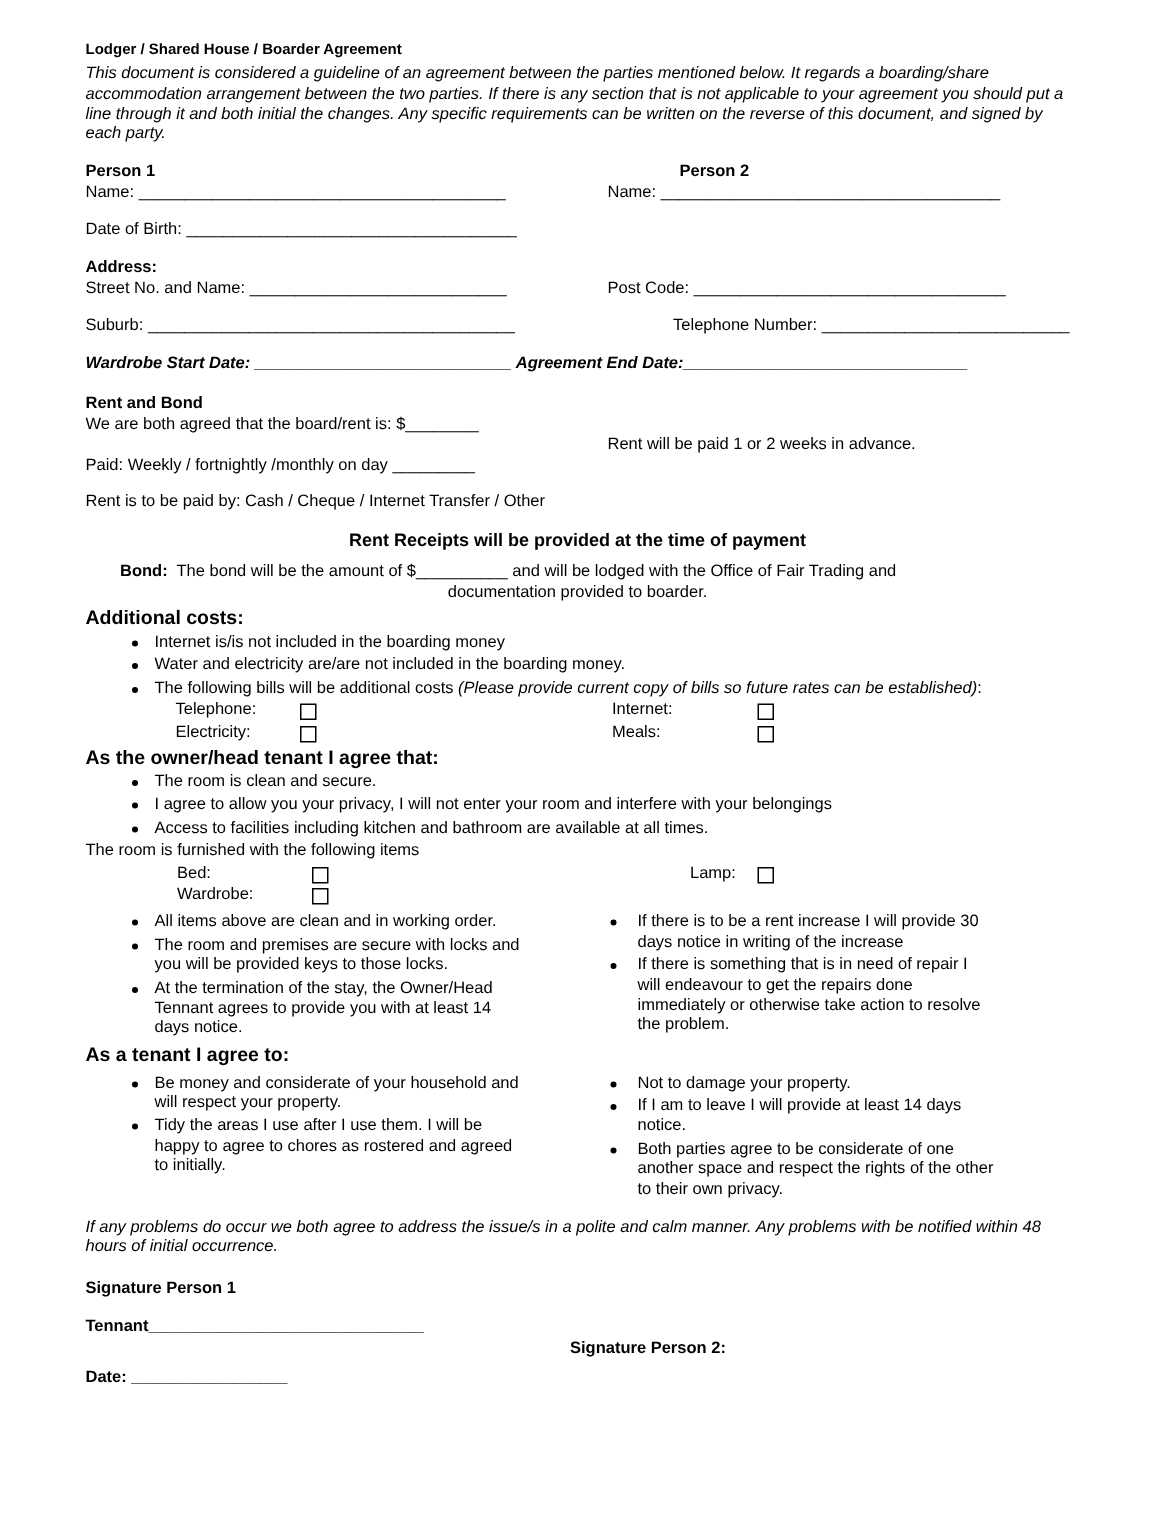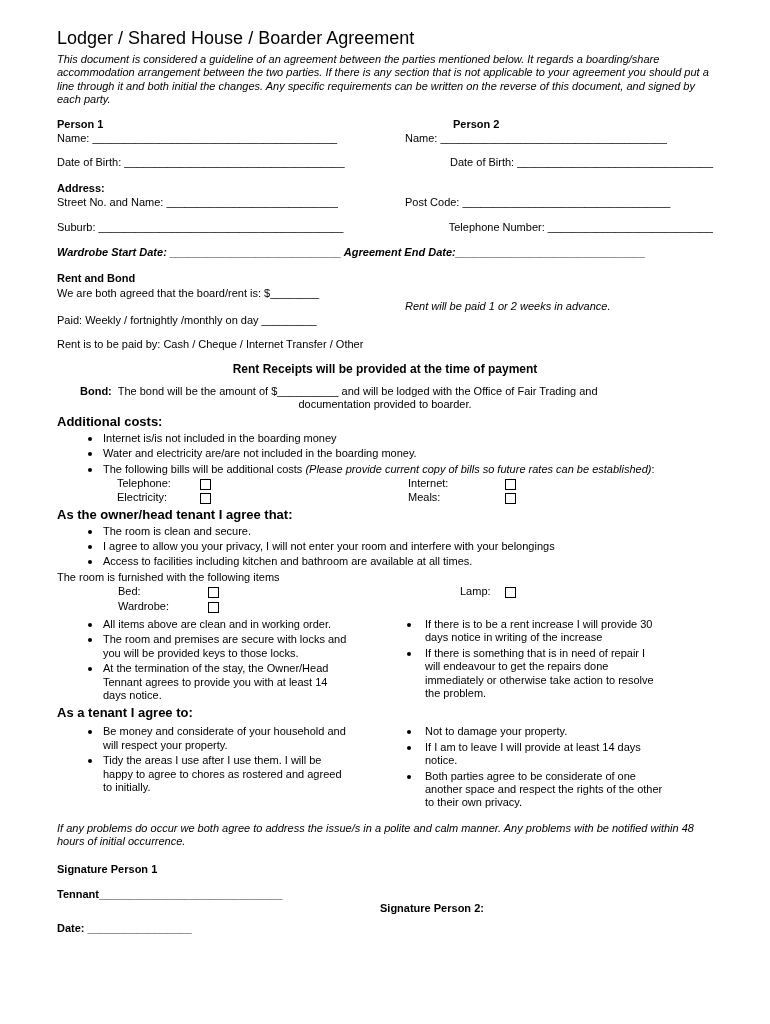--- a/index.html
+++ b/index.html
@@ -1,30 +1,30 @@
 <!DOCTYPE html>
 <html><head>
 <meta charset="utf-8">
 <style>
   html,body{margin:0;padding:0;background:#ffffff;}
   .page{position:relative;width:770px;height:1024px;background:#fff;box-sizing:border-box;
         padding:28px 57px 0 57px;
         font-family:"Liberation Sans","DejaVu Sans",sans-serif;
         font-size:11px;color:#000;line-height:1.22;overflow:hidden;}
   .b{font-weight:bold;}
-  .title{font-size:18px;font-weight:normal;margin-bottom:3px;}
+  .title{font-size:10px;font-weight:bold;margin-bottom:3px;}
   .intro{font-style:italic;}
   .row2{display:flex;}
   .lcol{width:348px;}
   .rcol{flex:1;}
   .nowrap{white-space:nowrap;}
   .mt1{margin-top:1px;}.mt2{margin-top:2px;}.mt6{margin-top:6px;}
   .mt8{margin-top:8px;}.mt11{margin-top:11px;gap:48px;}.mt12{margin-top:12px;}.mt13{margin-top:13px;}.mt14{margin-top:14px;}
   .dates-line{font-weight:bold;font-style:italic;white-space:nowrap;}
-  .advance{margin-left:348px;font-style:italic;}
+  .advance{margin-left:348px;}
   .receipts{font-size:12px;font-weight:bold;text-align:center;}
   .bond-l1{padding-left:23px;}
   .bond-l2{text-align:center;}
   .sec-heading{font-size:13px;font-weight:bold;}
   .bullets{width:600px;}
   .bullet{position:relative;padding-left:46px;margin-top:2px;}
   .bullet .dot{position:absolute;left:31px;top:5px;width:4px;height:4px;border-radius:50%;background:#000;}
   .cb-row{display:flex;margin-left:60px;margin-top:1px;}
   .cb-label{width:83px;}
   .cb-box{display:inline-block;width:9px;height:9px;border:1px solid #000;margin-top:2px;flex:0 0 auto;}
@@ -51,21 +51,20 @@
   <div class="row2 mt11">
     <div class="lcol b">Person 1</div>
     <div class="rcol b">Person 2</div>
   </div>
   <div class="row2 mt1">
     <div class="lcol nowrap"><span>Name:</span> <span>________________________________________</span></div>
     <div class="rcol nowrap"><span>Name:</span> <span>_____________________________________</span></div>
   </div>
   <div class="row2 mt11">
     <div class="lcol nowrap"><span>Date of Birth:</span> <span>____________________________________</span></div>
-    <div class="rcol nowrap"><span>Date of Birth:</span> <span>________________________________</span></div>
   </div>
 
   <div class="b mt12">Address:</div>
   <div class="row2 mt1">
     <div class="lcol nowrap"><span>Street No. and Name:</span> <span>____________________________</span></div>
     <div class="rcol nowrap"><span>Post Code:</span> <span>__________________________________</span></div>
   </div>
   <div class="row2 mt11">
     <div class="lcol nowrap"><span>Suburb:</span> <span>________________________________________</span></div>
     <div class="rcol nowrap"><span>Telephone Number:</span> <span>___________________________</span></div>

